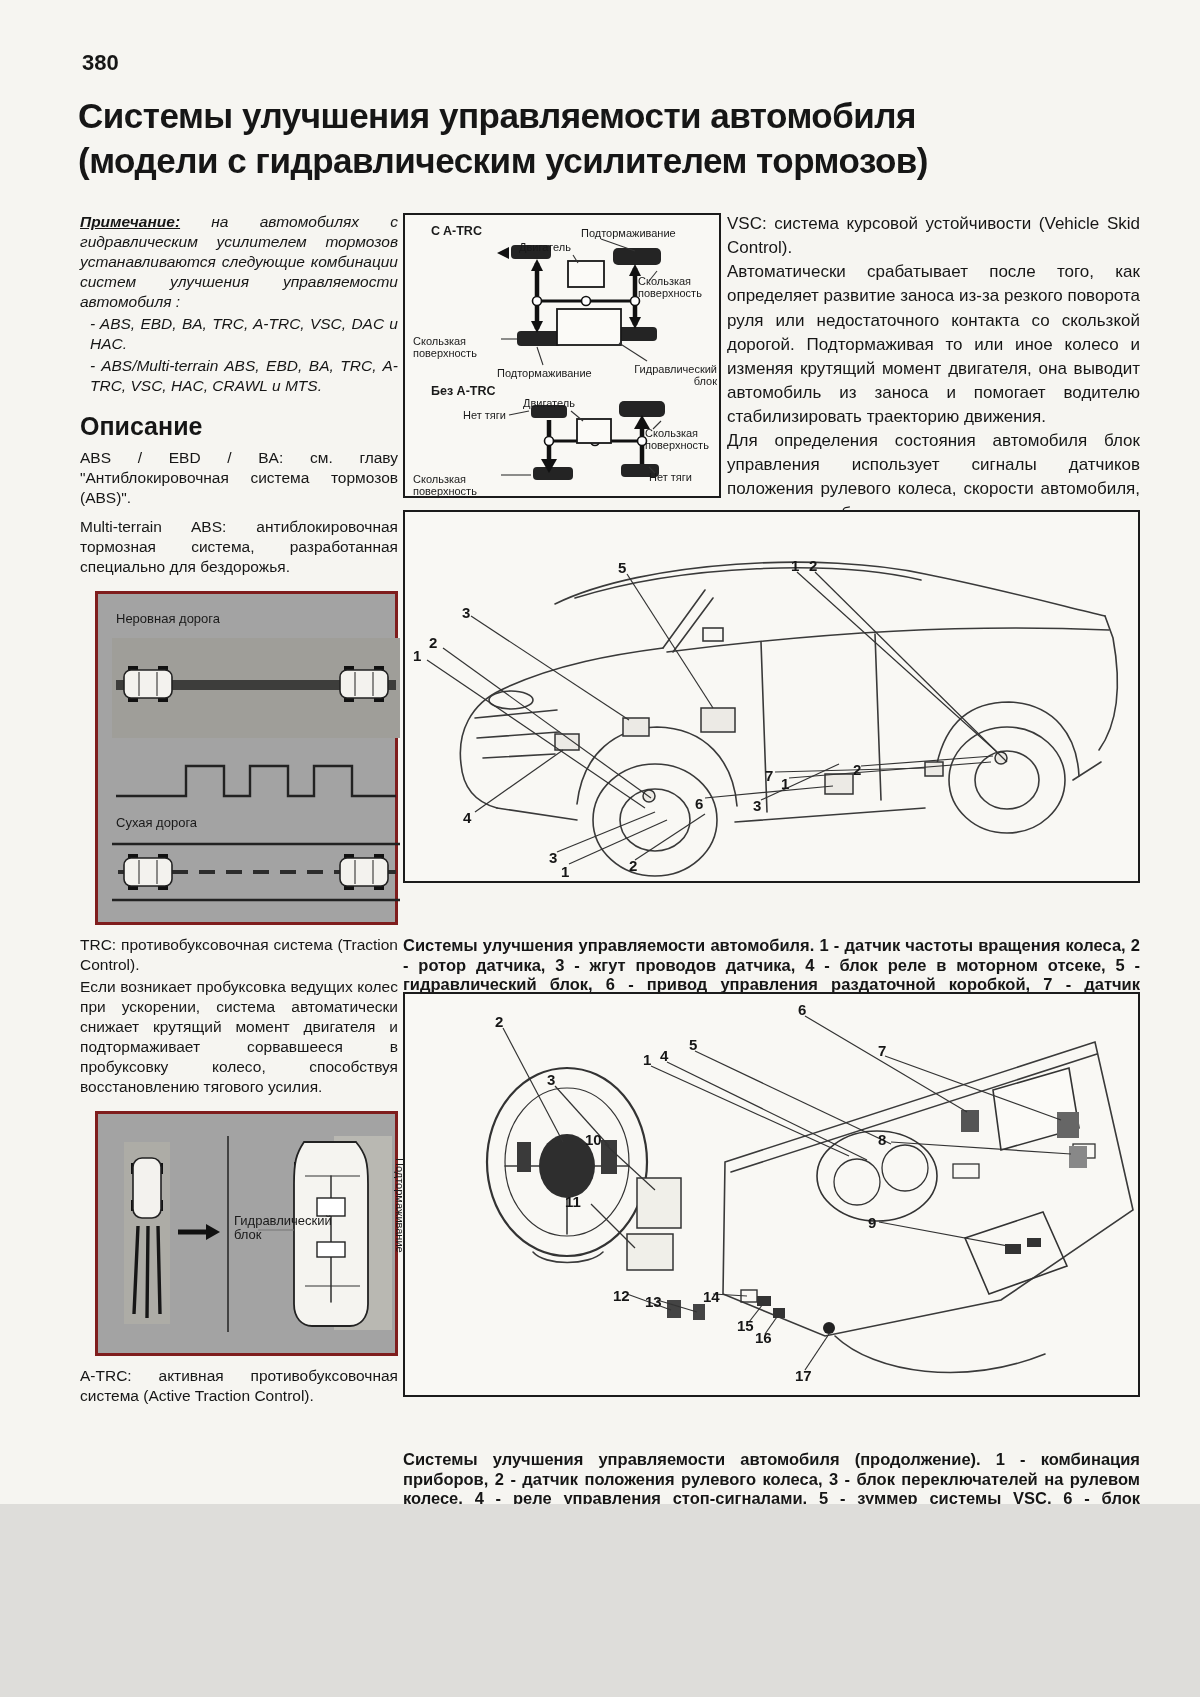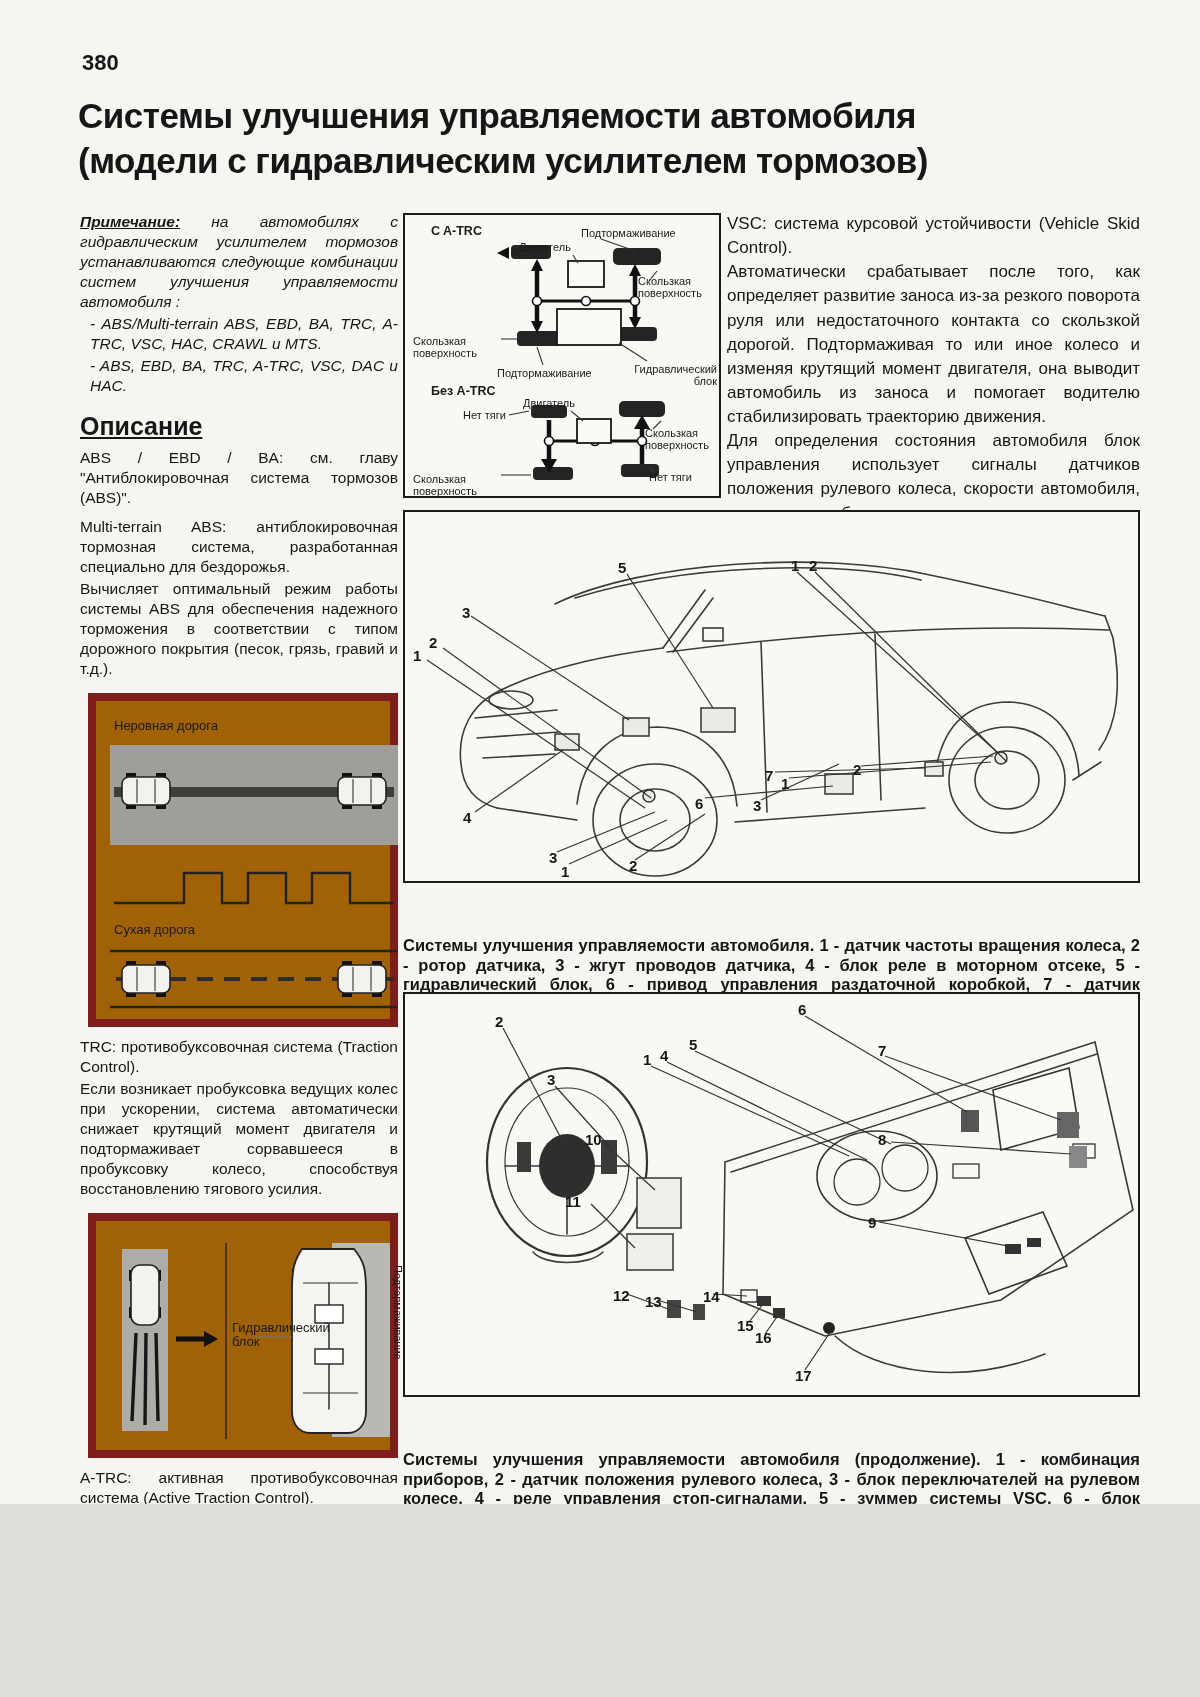--- a/index.html
+++ b/index.html
@@ -7,31 +7,31 @@
         font-family:"Liberation Sans",sans-serif;overflow:hidden;}
   .pagenum{position:absolute;left:82px;top:50px;font-size:22px;font-weight:bold;}
   .title{position:absolute;left:78px;top:94px;width:1064px;margin:0;
          font-size:35px;font-weight:bold;line-height:1.28;letter-spacing:-0.5px;}
   
   .col-left{position:absolute;left:80px;top:212px;width:318px;font-size:15.5px;
             line-height:1.29;text-align:justify;}
   .col-left p{margin:0 0 2px 0;}
   .ital{font-style:italic;}
   .note-label{font-weight:bold;text-decoration:underline;font-style:italic;}
-  h2.desc{font-size:25px;margin:14px 0 6px 0;text-align:left;text-decoration:underline;}
+  h2.desc{font-size:25px;margin:14px 0 6px 0;text-align:left;}
   .lead{font-weight:normal;}
   .gap-top{margin-top:9px !important;}
   
   .col-right{position:absolute;left:727px;top:212px;width:413px;font-size:17px;
              line-height:1.42;text-align:justify;}
   .col-right p{margin:0;}
   
   .figbox{position:absolute;border:2px solid #1b1b1b;background:#f9f8f4;box-sizing:border-box;}
-  .inlinefig{position:relative;border:8px solid #7f1d1d;background:#a16207;box-sizing:border-box;
-             margin:14px 0 10px 8px;}
+  .inlinefig{position:relative;border:3px solid #7f1d1d;background:#a3a3a3;box-sizing:border-box;
+             margin:14px 0 10px 15px;}
   .figbox svg,.inlinefig svg{position:absolute;left:0;top:0;}
   .figlabel{position:absolute;font-size:11px;line-height:1.1;color:#1a1a1a;}
   .figlabel.b{font-weight:bold;font-size:12.5px;}
   .figlabel.md{font-size:13px;}
   .figlabel.vert{writing-mode:vertical-rl;}
   .co{position:absolute;font-weight:bold;font-size:15px;line-height:1;}
   .caption{position:absolute;left:403px;width:737px;font-weight:bold;font-size:16.5px;
            line-height:1.19;text-align:justify;margin-top:48px;}
   .sk{stroke:#3a3a3a;fill:none;stroke-width:1.6;stroke-linecap:round;}
   .sk2{stroke:#222;fill:none;stroke-width:2.4;}
@@ -45,34 +45,33 @@
   <div class="pagenum">380</div>
 
   <h1 class="title"><span>Системы улучшения управляемости автомобиля</span><br>
   <span>(модели с гидравлическим усилителем тормозов)</span></h1>
 
   <div class="col-left">
     <p class="ital">
       <span class="note-label">Примечание:</span>
       <span>на автомобилях с гидравлическим усилителем тормозов устанавливаются следующие комбинации систем улучшения управляемости автомобиля :</span>
     </p>
+    <p class="ital" style="padding-left:10px">- ABS, EBD, BA, TRC, A-TRC, VSC, DAC и HAC.</p>
     <p class="ital" style="padding-left:10px">- ABS/Multi-terrain ABS, EBD, BA, TRC, A-TRC, VSC, HAC, CRAWL и MTS.</p>
-    <p class="ital" style="padding-left:10px">- ABS, EBD, BA, TRC, A-TRC, VSC, DAC и HAC.</p>
 
     <h2 class="desc">Описание</h2>
 
     <p>
       <span class="lead">ABS / EBD / BA:</span>
       <span>см. главу "Антиблокировочная система тормозов (ABS)".</span>
     </p>
     <p class="gap-top">
       <span class="lead">Multi-terrain ABS:</span>
       <span>антиблокировочная тормозная система, разработанная специально для бездорожья.</span>
     </p>
-    <p>Вычисляет оптимальный режим работы системы ABS для обеспечения надежного торможения в соответствии с типом дорожного покрытия (песок, грязь, гравий и т.д.).</p>
 
     <div class="inlinefig" style="height:334px;">
       <svg width="314" height="330" viewBox="0 0 314 330">
         <rect x="14" y="44" width="288" height="100" fill="#9f9e99"></rect>
         <rect x="18" y="86" width="280" height="10" fill="#3d3d3b"></rect>
         <g transform="translate(26,72)">
           <rect x="4" y="0" width="10" height="6" fill="#111"></rect>
             <rect x="34" y="0" width="10" height="6" fill="#111"></rect>
           <rect x="4" y="30" width="10" height="6" fill="#111"></rect>
             <rect x="34" y="30" width="10" height="6" fill="#111"></rect>

